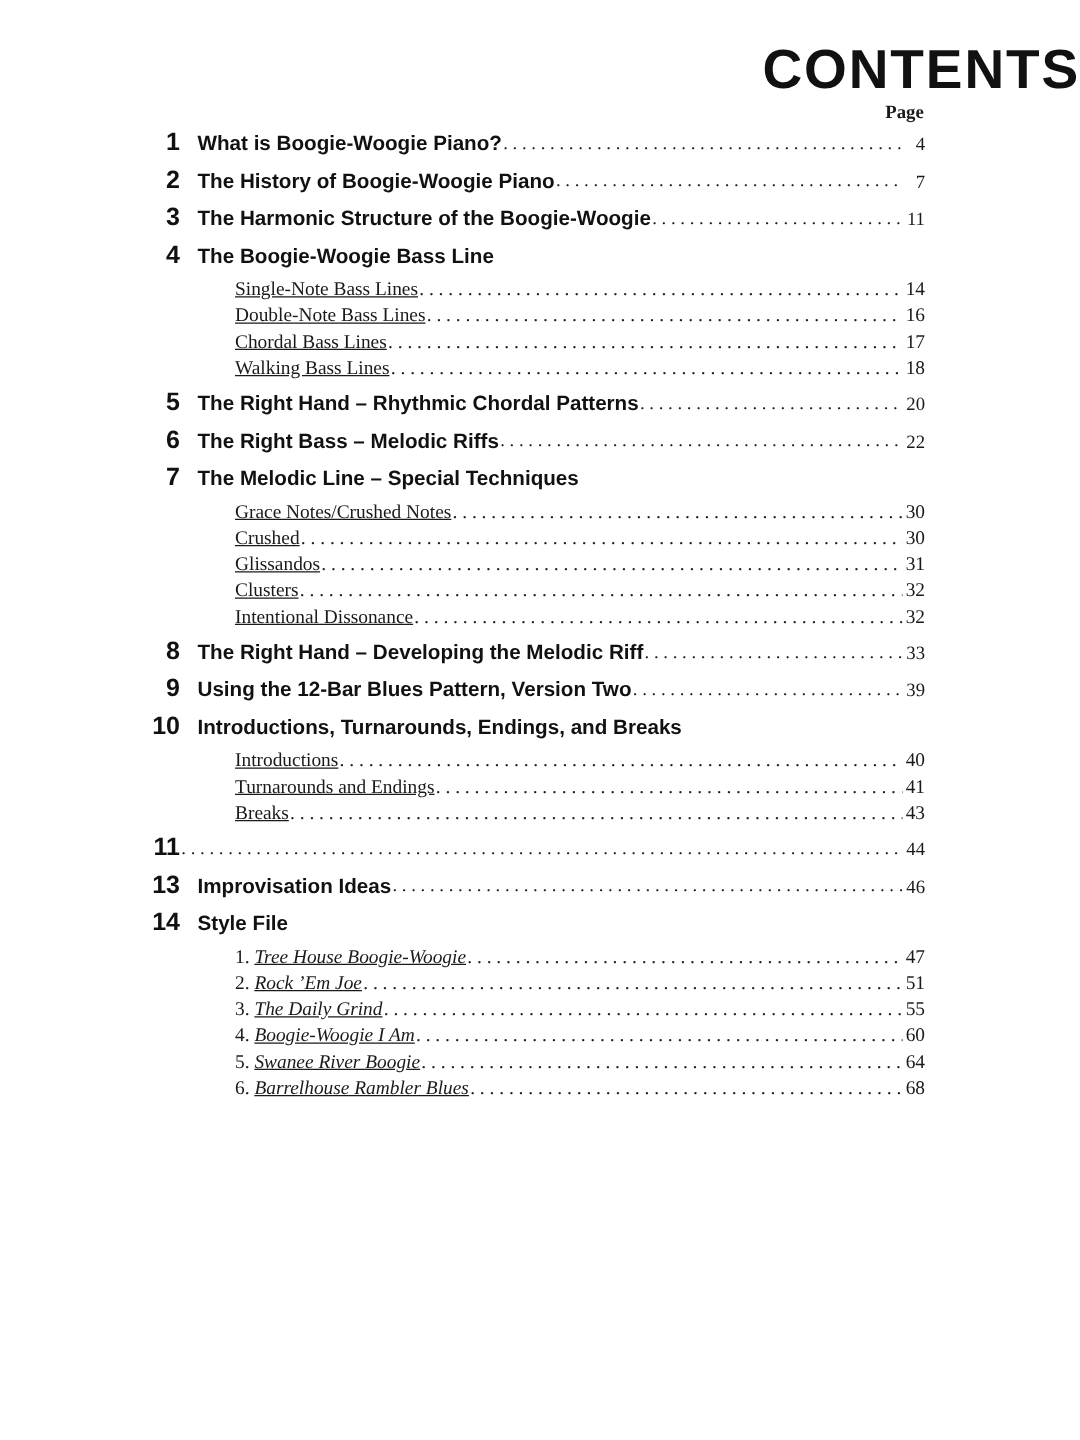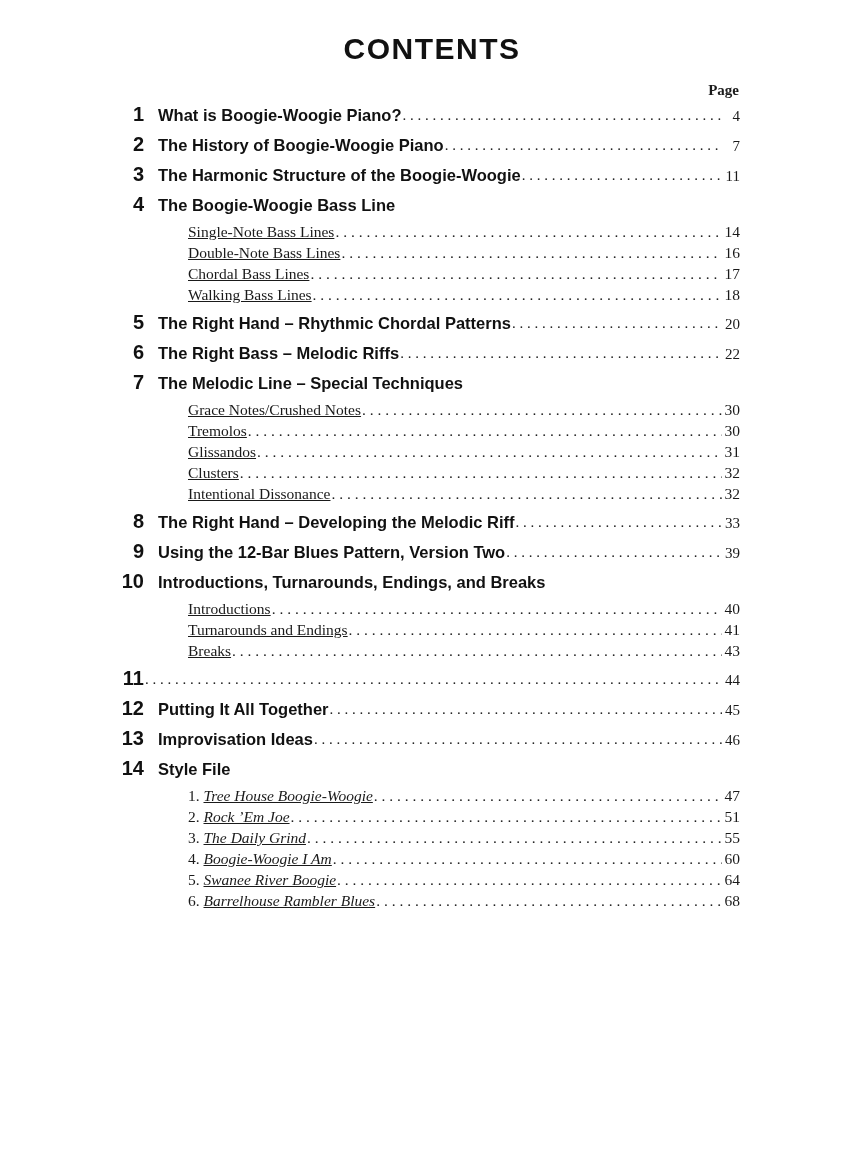--- a/index.html
+++ b/index.html
@@ -24,24 +24,24 @@
     height: 1152px;
     background: #ffffff;
   }
 
   
   .toc-title {
     position: absolute;
     left: 0;
     top: 34px;
     width: 864px;
-    text-align: center;
+    text-align: right;
     font-family: "Liberation Sans", sans-serif;
     font-weight: bold;
-    font-size: 30px;
+    font-size: 44px;
     letter-spacing: 1.5px;
     line-height: 1;
     color: #111111;
   }
 
   
   .page-header {
     position: absolute;
     right: 125px;
     top: 82px;
@@ -230,21 +230,21 @@
         <span class="title">The Melodic Line – Special Techniques</span>
         <span class="leader"></span>
       </div>
       <div class="subgroup">
         <div class="subentry">
           <span class="stitle">Grace Notes/Crushed Notes</span>
           <span class="leader"></span>
           <span class="pg">30</span>
         </div>
         <div class="subentry">
-          <span class="stitle">Tremolos</span>
+          <span class="stitle">Crushed</span>
           <span class="leader"></span>
           <span class="pg">30</span>
         </div>
         <div class="subentry">
           <span class="stitle">Glissandos</span>
           <span class="leader"></span>
           <span class="pg">31</span>
         </div>
         <div class="subentry">
           <span class="stitle">Clusters</span>
@@ -290,26 +290,20 @@
           <span class="leader"></span>
           <span class="pg">43</span>
         </div>
       </div>
       <div class="chapter">
         <span class="num">11</span>
         <span class="leader"></span>
         <span class="pg">44</span>
       </div>
       <div class="chapter">
-        <span class="num">12</span>
-        <span class="title">Putting It All Together</span>
-        <span class="leader"></span>
-        <span class="pg">45</span>
-      </div>
-      <div class="chapter">
         <span class="num">13</span>
         <span class="title">Improvisation Ideas</span>
         <span class="leader"></span>
         <span class="pg">46</span>
       </div>
       <div class="chapter no-leader">
         <span class="num">14</span>
         <span class="title">Style File</span>
         <span class="leader"></span>
       </div>

